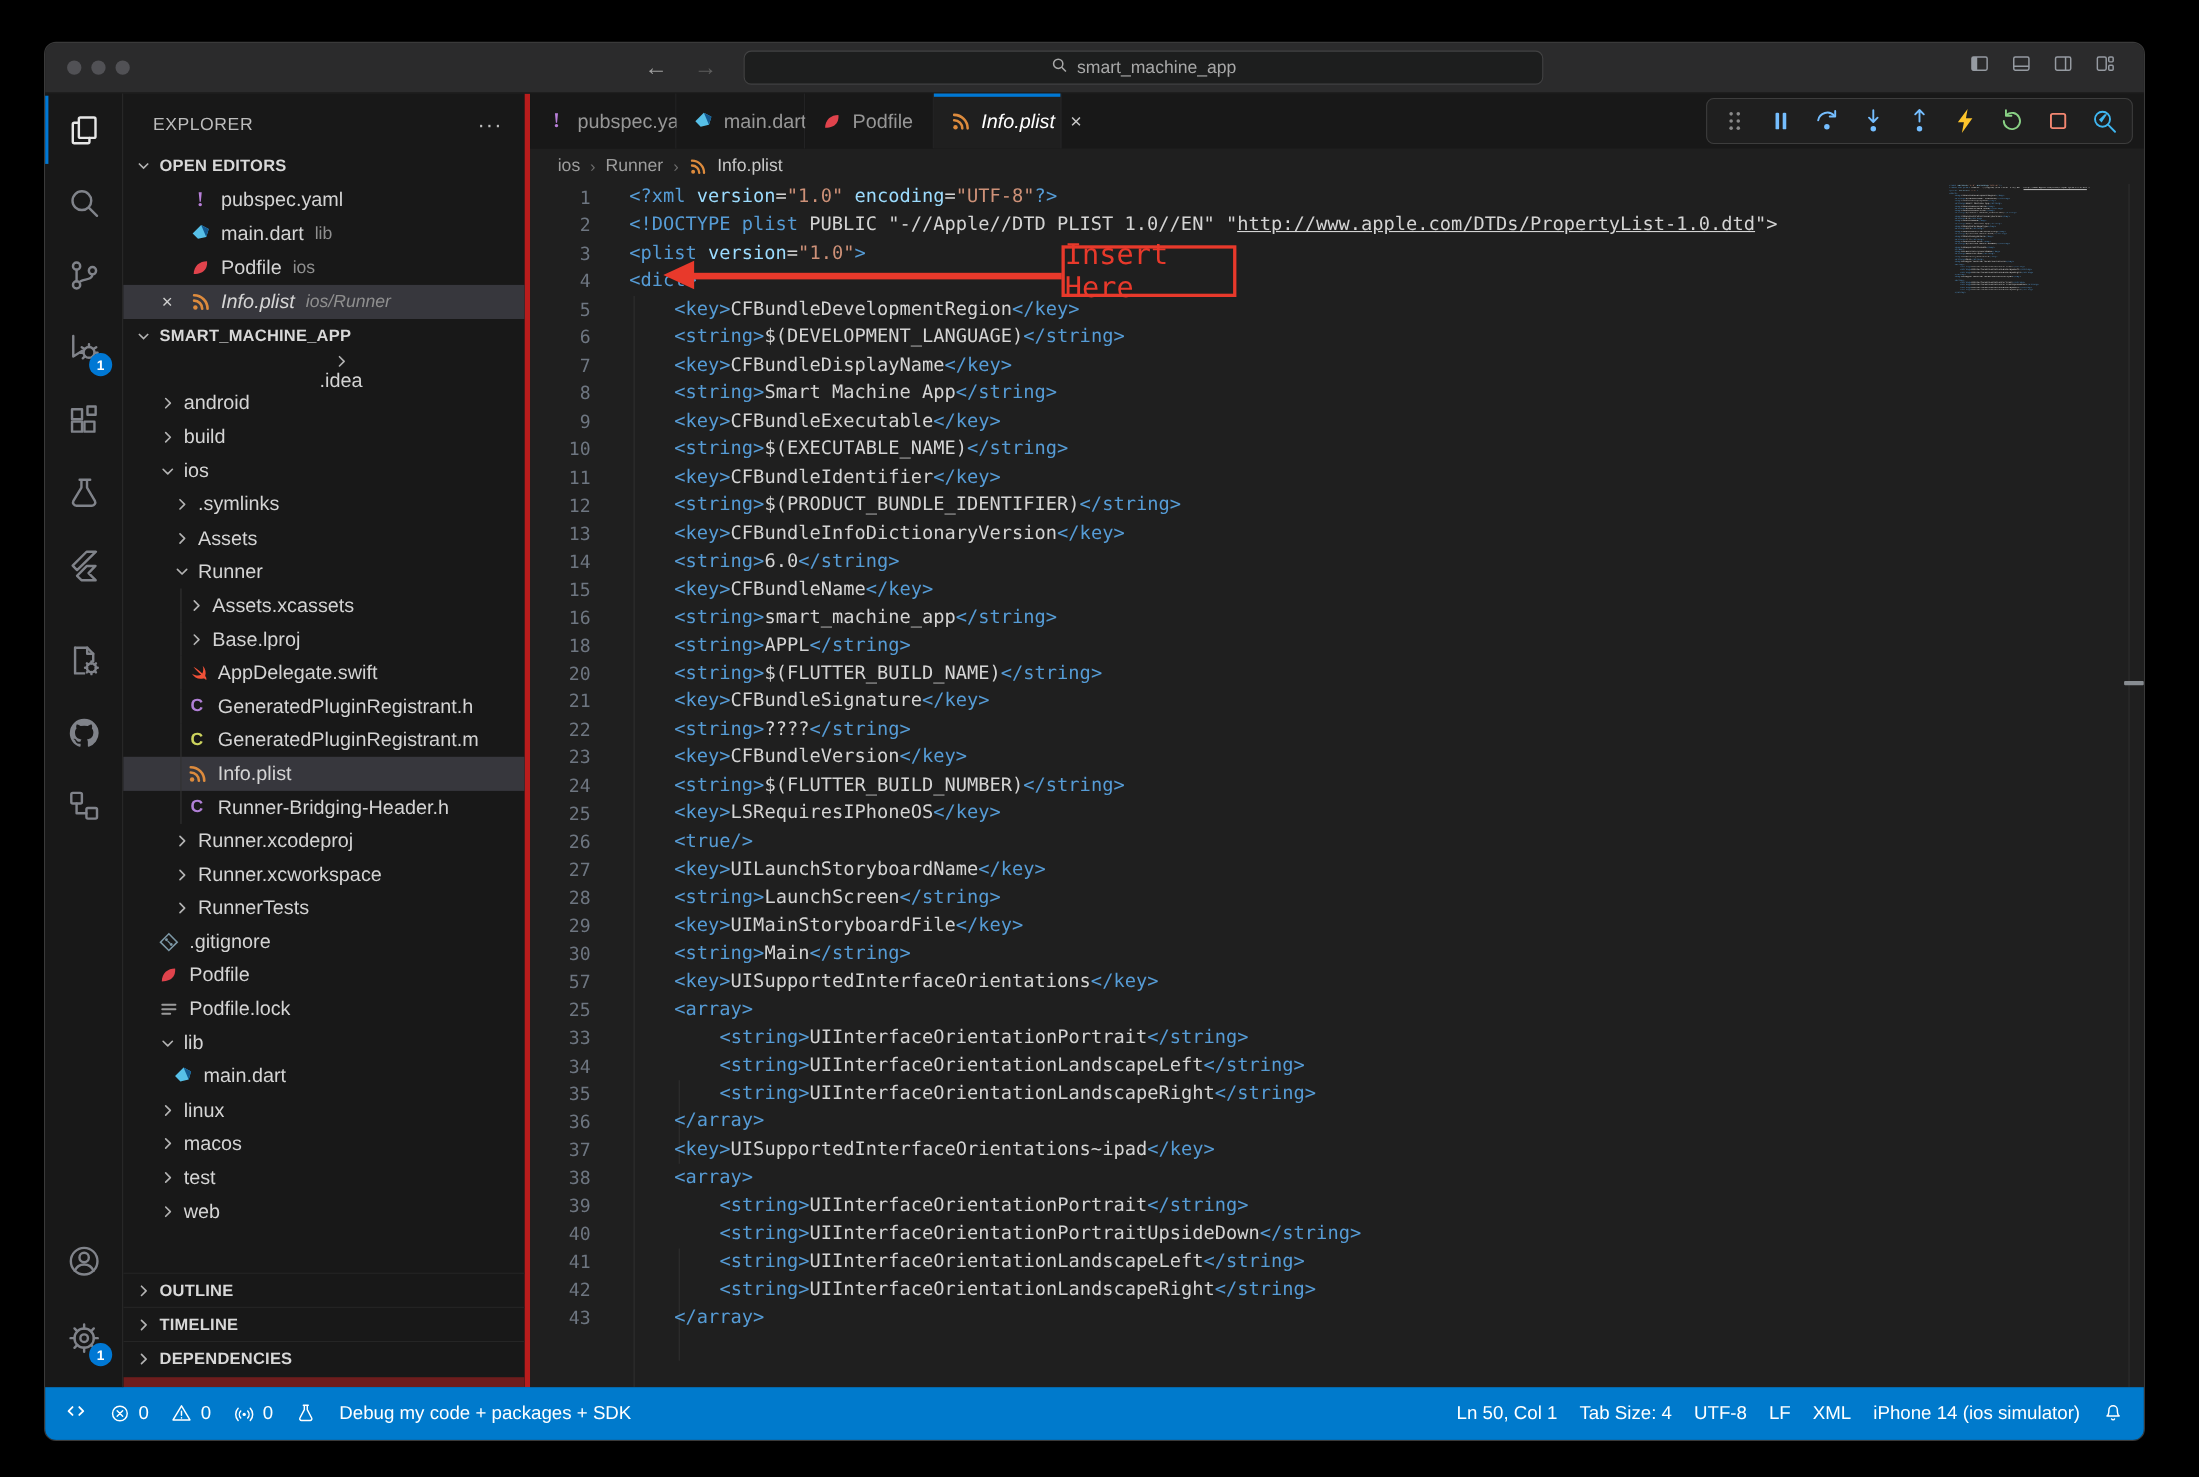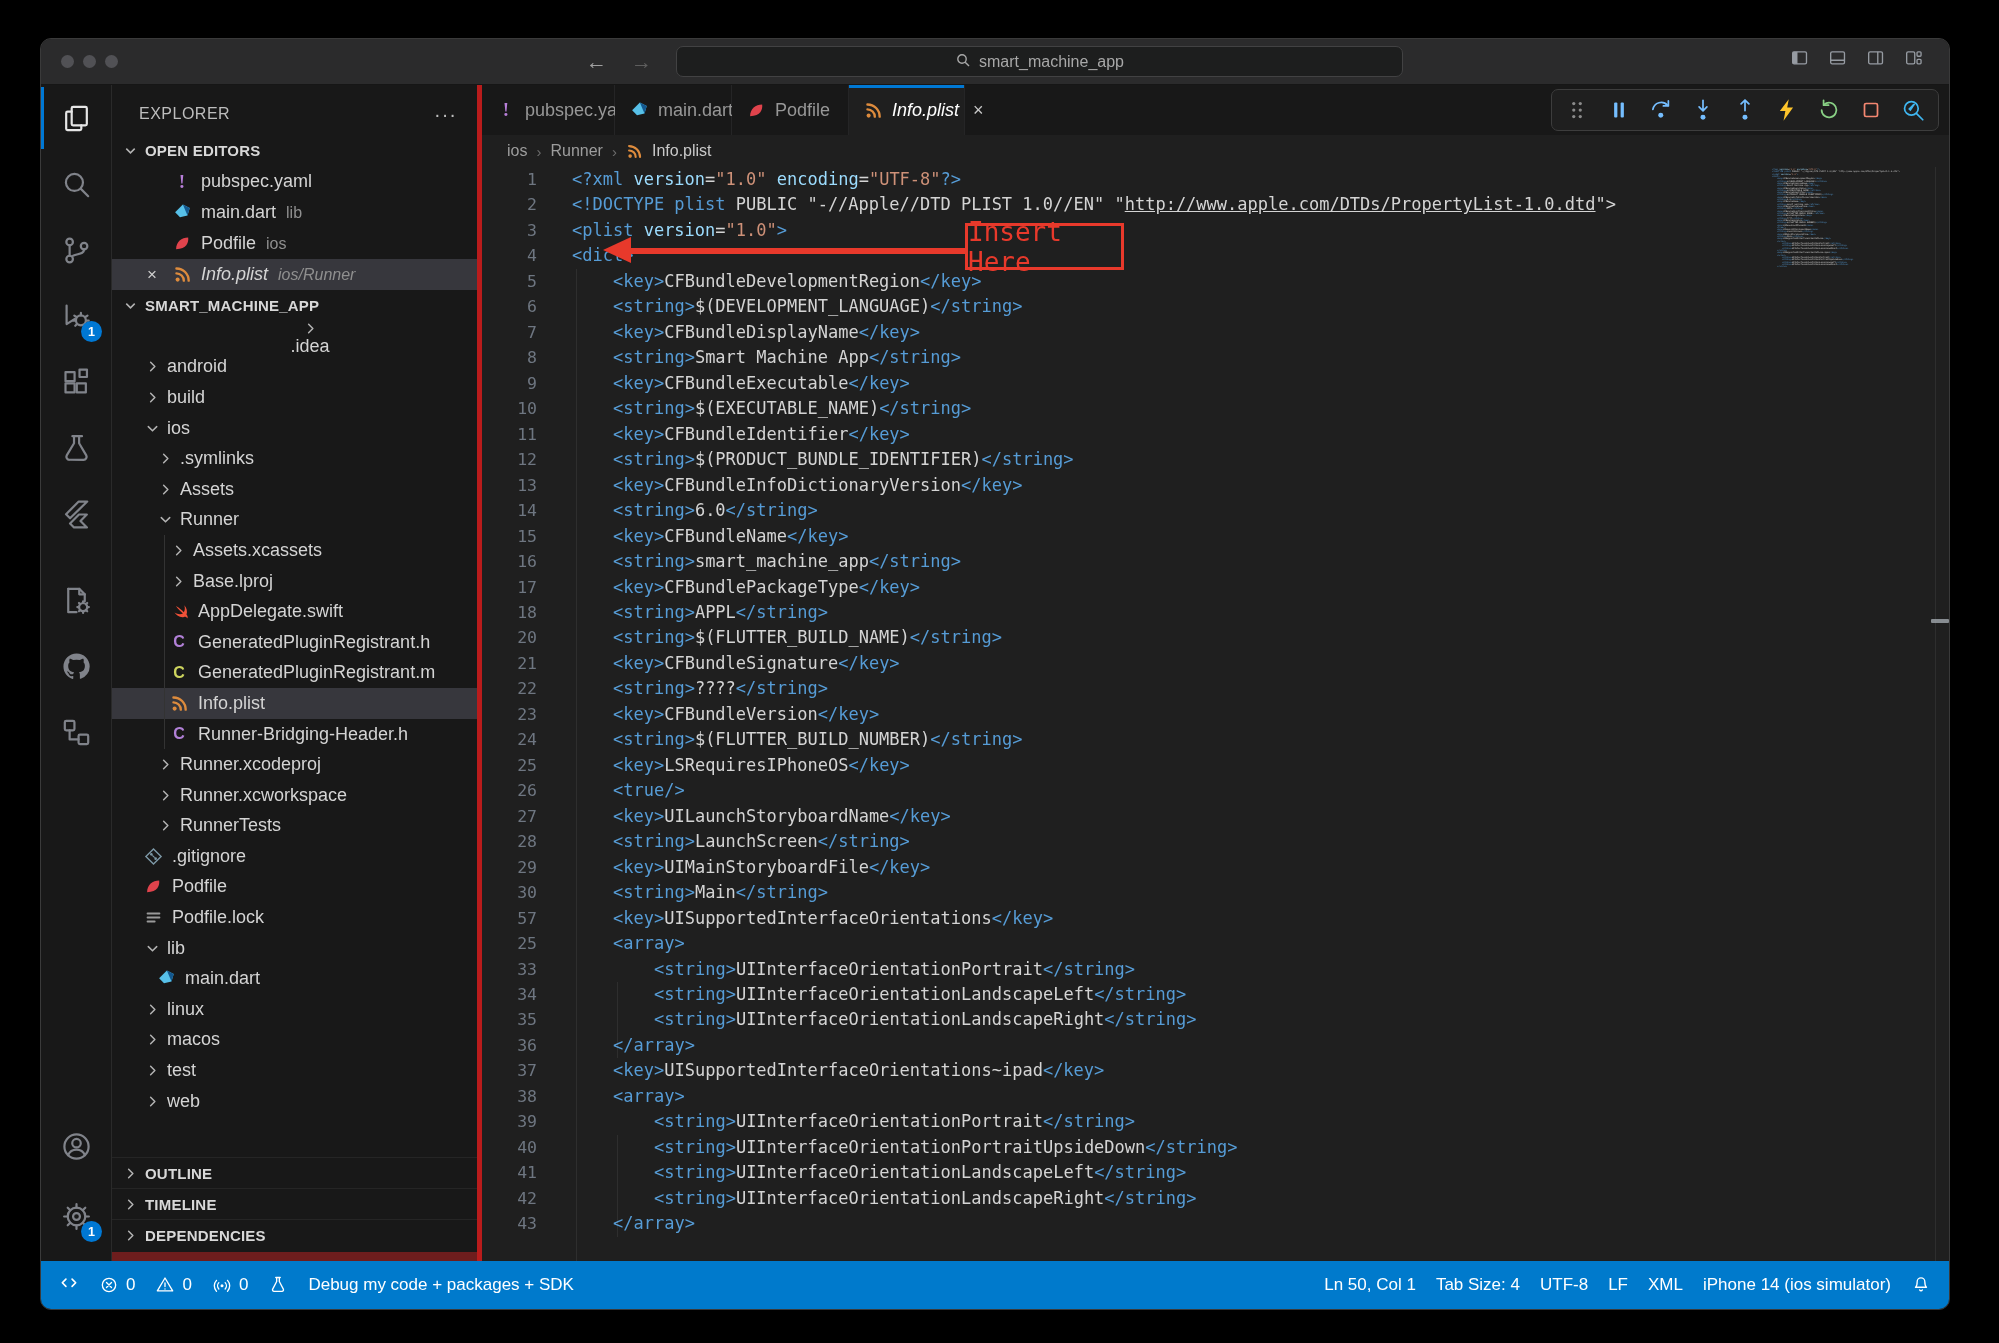--- a/index.html
+++ b/index.html
@@ -687,21 +687,20 @@
               <div class="ln"><span class="num">7</span><span class="txt" style="padding-left:41px"><span class="c-tag">&lt;key&gt;</span><span class="c-txt">CFBundleDisplayName</span><span class="c-tag">&lt;/key&gt;</span></span></div>
               <div class="ln"><span class="num">8</span><span class="txt" style="padding-left:41px"><span class="c-tag">&lt;string&gt;</span><span class="c-txt">Smart Machine App</span><span class="c-tag">&lt;/string&gt;</span></span></div>
               <div class="ln"><span class="num">9</span><span class="txt" style="padding-left:41px"><span class="c-tag">&lt;key&gt;</span><span class="c-txt">CFBundleExecutable</span><span class="c-tag">&lt;/key&gt;</span></span></div>
               <div class="ln"><span class="num">10</span><span class="txt" style="padding-left:41px"><span class="c-tag">&lt;string&gt;</span><span class="c-txt">$(EXECUTABLE_NAME)</span><span class="c-tag">&lt;/string&gt;</span></span></div>
               <div class="ln"><span class="num">11</span><span class="txt" style="padding-left:41px"><span class="c-tag">&lt;key&gt;</span><span class="c-txt">CFBundleIdentifier</span><span class="c-tag">&lt;/key&gt;</span></span></div>
               <div class="ln"><span class="num">12</span><span class="txt" style="padding-left:41px"><span class="c-tag">&lt;string&gt;</span><span class="c-txt">$(PRODUCT_BUNDLE_IDENTIFIER)</span><span class="c-tag">&lt;/string&gt;</span></span></div>
               <div class="ln"><span class="num">13</span><span class="txt" style="padding-left:41px"><span class="c-tag">&lt;key&gt;</span><span class="c-txt">CFBundleInfoDictionaryVersion</span><span class="c-tag">&lt;/key&gt;</span></span></div>
               <div class="ln"><span class="num">14</span><span class="txt" style="padding-left:41px"><span class="c-tag">&lt;string&gt;</span><span class="c-txt">6.0</span><span class="c-tag">&lt;/string&gt;</span></span></div>
               <div class="ln"><span class="num">15</span><span class="txt" style="padding-left:41px"><span class="c-tag">&lt;key&gt;</span><span class="c-txt">CFBundleName</span><span class="c-tag">&lt;/key&gt;</span></span></div>
               <div class="ln"><span class="num">16</span><span class="txt" style="padding-left:41px"><span class="c-tag">&lt;string&gt;</span><span class="c-txt">smart_machine_app</span><span class="c-tag">&lt;/string&gt;</span></span></div>
-              <div class="ln"><span class="num">17</span><span class="txt" style="padding-left:41px"><span class="c-tag">&lt;key&gt;</span><span class="c-txt">CFBundlePackageType</span><span class="c-tag">&lt;/key&gt;</span></span></div>
               <div class="ln"><span class="num">18</span><span class="txt" style="padding-left:41px"><span class="c-tag">&lt;string&gt;</span><span class="c-txt">APPL</span><span class="c-tag">&lt;/string&gt;</span></span></div>
               <div class="ln"><span class="num">20</span><span class="txt" style="padding-left:41px"><span class="c-tag">&lt;string&gt;</span><span class="c-txt">$(FLUTTER_BUILD_NAME)</span><span class="c-tag">&lt;/string&gt;</span></span></div>
               <div class="ln"><span class="num">21</span><span class="txt" style="padding-left:41px"><span class="c-tag">&lt;key&gt;</span><span class="c-txt">CFBundleSignature</span><span class="c-tag">&lt;/key&gt;</span></span></div>
               <div class="ln"><span class="num">22</span><span class="txt" style="padding-left:41px"><span class="c-tag">&lt;string&gt;</span><span class="c-txt">????</span><span class="c-tag">&lt;/string&gt;</span></span></div>
               <div class="ln"><span class="num">23</span><span class="txt" style="padding-left:41px"><span class="c-tag">&lt;key&gt;</span><span class="c-txt">CFBundleVersion</span><span class="c-tag">&lt;/key&gt;</span></span></div>
               <div class="ln"><span class="num">24</span><span class="txt" style="padding-left:41px"><span class="c-tag">&lt;string&gt;</span><span class="c-txt">$(FLUTTER_BUILD_NUMBER)</span><span class="c-tag">&lt;/string&gt;</span></span></div>
               <div class="ln"><span class="num">25</span><span class="txt" style="padding-left:41px"><span class="c-tag">&lt;key&gt;</span><span class="c-txt">LSRequiresIPhoneOS</span><span class="c-tag">&lt;/key&gt;</span></span></div>
               <div class="ln"><span class="num">26</span><span class="txt" style="padding-left:41px"><span class="c-tag">&lt;true/&gt;</span></span></div>
               <div class="ln"><span class="num">27</span><span class="txt" style="padding-left:41px"><span class="c-tag">&lt;key&gt;</span><span class="c-txt">UILaunchStoryboardName</span><span class="c-tag">&lt;/key&gt;</span></span></div>
               <div class="ln"><span class="num">28</span><span class="txt" style="padding-left:41px"><span class="c-tag">&lt;string&gt;</span><span class="c-txt">LaunchScreen</span><span class="c-tag">&lt;/string&gt;</span></span></div>

